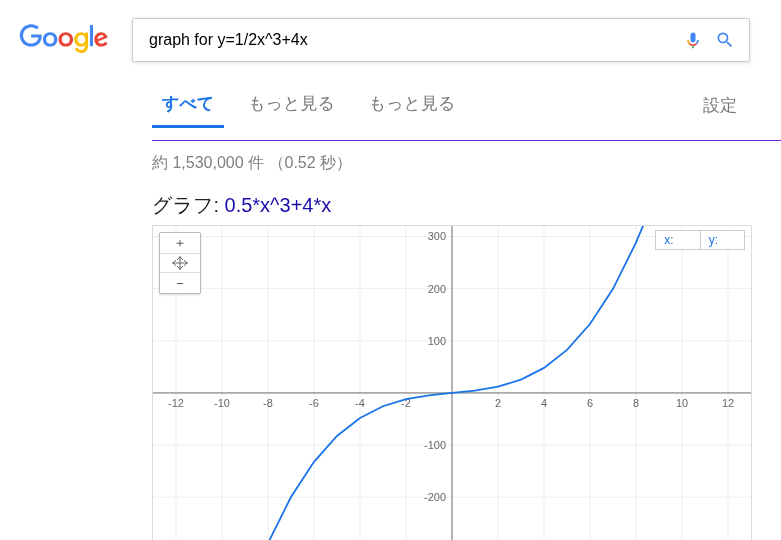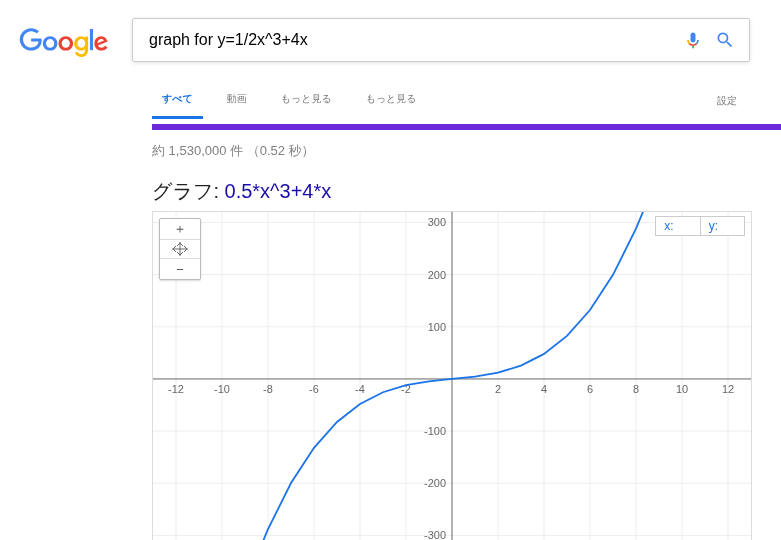--- a/index.html
+++ b/index.html
@@ -1,30 +1,30 @@
 <!DOCTYPE html>
 <html><head>
 <meta charset="utf-8">
 <style>
   * { margin: 0; padding: 0; box-sizing: border-box; }
   body { font-family: arial, sans-serif; background: #fff; width: 781px; height: 540px; overflow: hidden; }
-  .header { display: flex; align-items: flex-end; padding: 18px 12px 0 12px; }
+  .header { display: flex; align-items: center; padding: 18px 12px 0 12px; }
   .logo { width: 100px; padding: 0 6px; margin-top: 2px; }
   .logo svg { width: 92px; height: 30px; }
   .search-wrap { flex: 1; margin-left: 20px; max-width: 618px; }
   .search-box { display: flex; align-items: center; height: 44px; border: 1px solid #ccc; border-radius: 2px; padding: 0 8px; box-shadow: 0 1px 4px rgba(0,0,0,0.12); }
   .search-input { flex: 1; border: none; outline: none; font-size: 16px; padding: 0 8px; height: 100%; }
   .icon-btn { width: 32px; height: 32px; display: flex; align-items: center; justify-content: center; cursor: pointer; }
-  .tabs-row { display: flex; align-items: center; margin-left: 152px; margin-top: 18px; font-size: 10px; color: #777; border-bottom: 6px solid #6d28d9; padding-bottom: 5px; }
+  .tabs-row { display: flex; align-items: center; margin-left: 152px; margin-top: 18px; font-size: 17px; color: #777; border-bottom: 1px solid #6d28d9; padding-bottom: 12px; }
   .tabs-left { display: flex; }
   .tab { padding: 12px 10px 10px 10px; margin-right: 14px; cursor: pointer; color: #777; }
   .tab.active { color: #1a73e8; border-bottom: 3px solid #1a73e8; font-weight: bold; }
   .tabs-right { margin-left: auto; margin-right: 28px; display: flex; }
   .tabs-right .tab { margin-right: 6px; margin-left: 10px; }
-  .results-meta { margin-left: 152px; margin-top: 12px; font-size: 13px; color: #808080; }
+  .results-meta { margin-left: 152px; margin-top: 12px; font-size: 16px; color: #808080; }
   .graph-card { margin-left: 152px; margin-top: 18px; }
   .graph-title { font-size: 20px; color: #222; margin-bottom: 6px; }
   .graph-title .expr { color: #1a0dab; font-family: arial, sans-serif; margin-top: 22px; }
   .graph-box { border: 1px solid #dcdcdc; width: 600px; height: 335px; position: relative; background: #fff; }
   .zoom-ctl { position: absolute; left: 6px; top: 6px; width: 42px; background: #fff; border: 1px solid #bbb; border-radius: 2px; box-shadow: 0 1px 2px rgba(0,0,0,0.15); z-index: 5; }
   .zoom-plus, .zoom-home, .zoom-minus { height: 20px; display: flex; align-items: center; justify-content: center; cursor: pointer; font-size: 13px; color: #555; }
   .zoom-home { border-top: 1px solid #ddd; border-bottom: 1px solid #ddd; }
   .xy-labels { position: absolute; right: 6px; top: 4px; display: flex; font-size: 12px; z-index: 5; }
   .xy-box { border: 1px solid #ccc; padding: 2px 26px 2px 8px; background: #fff; color: #1a73e8; margin-left: -1px; }
   svg.plot { position: absolute; inset: 0; }
@@ -60,21 +60,20 @@
             <path d="M15.5 14h-.79l-.28-.27A6.471 6.471 0 0016 9.5 6.5 6.5 0 109.5 16c1.61 0 3.09-.59 4.23-1.57l.27.28v.79l5 4.99L20.49 19l-4.99-5zm-6 0C7.01 14 5 11.99 5 9.5S7.01 5 9.5 5 14 7.01 14 9.5 11.99 14 9.5 14z"></path>
           </svg>
       </div>
     </div>
   </div>
 </div>
 
 <div class="tabs-row">
   <div class="tabs-left">
     <div class="tab active">すべて</div>
-    <div class="tab">動画</div>
     <div class="tab">もっと見る</div>
     <div class="tab">もっと見る</div>
   </div>
   <div class="tabs-right">
     <div class="tab">設定</div>
   </div>
 </div>
 
 <div class="results-meta">約 1,530,000 件 （0.52 秒）</div>
 

